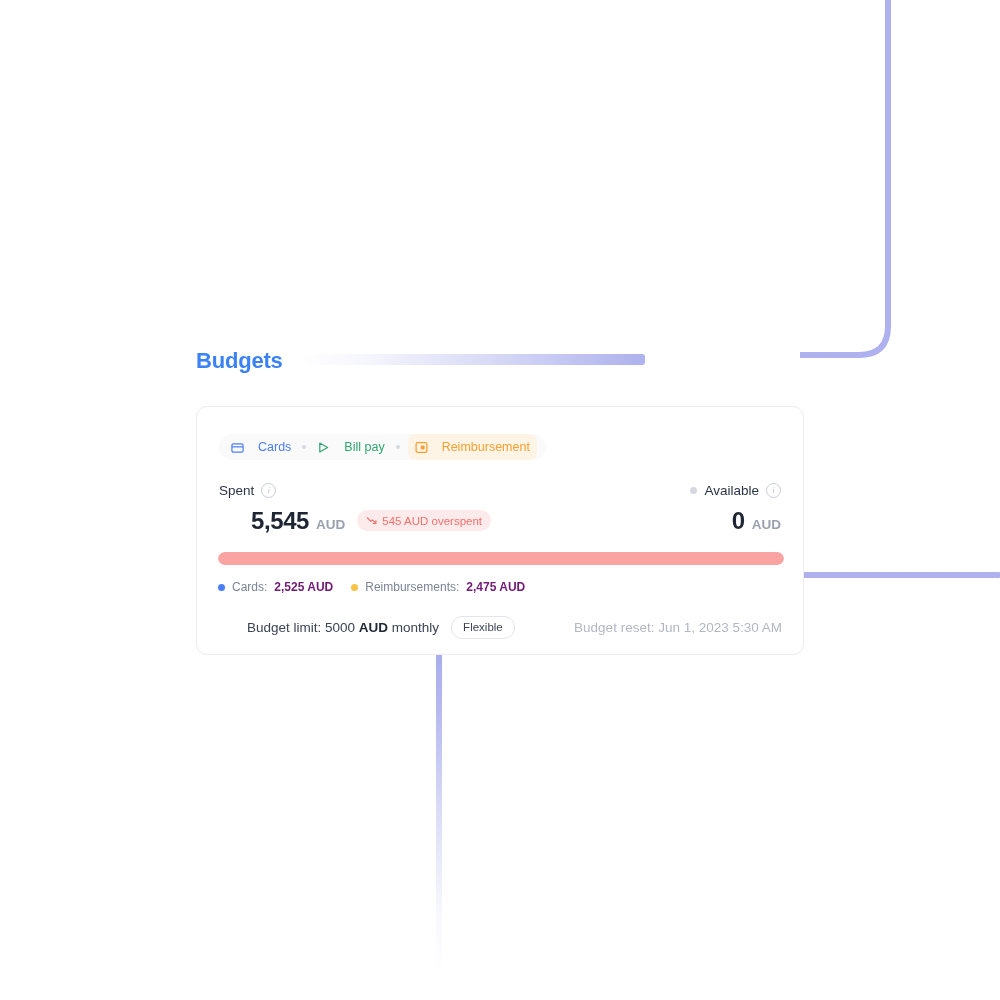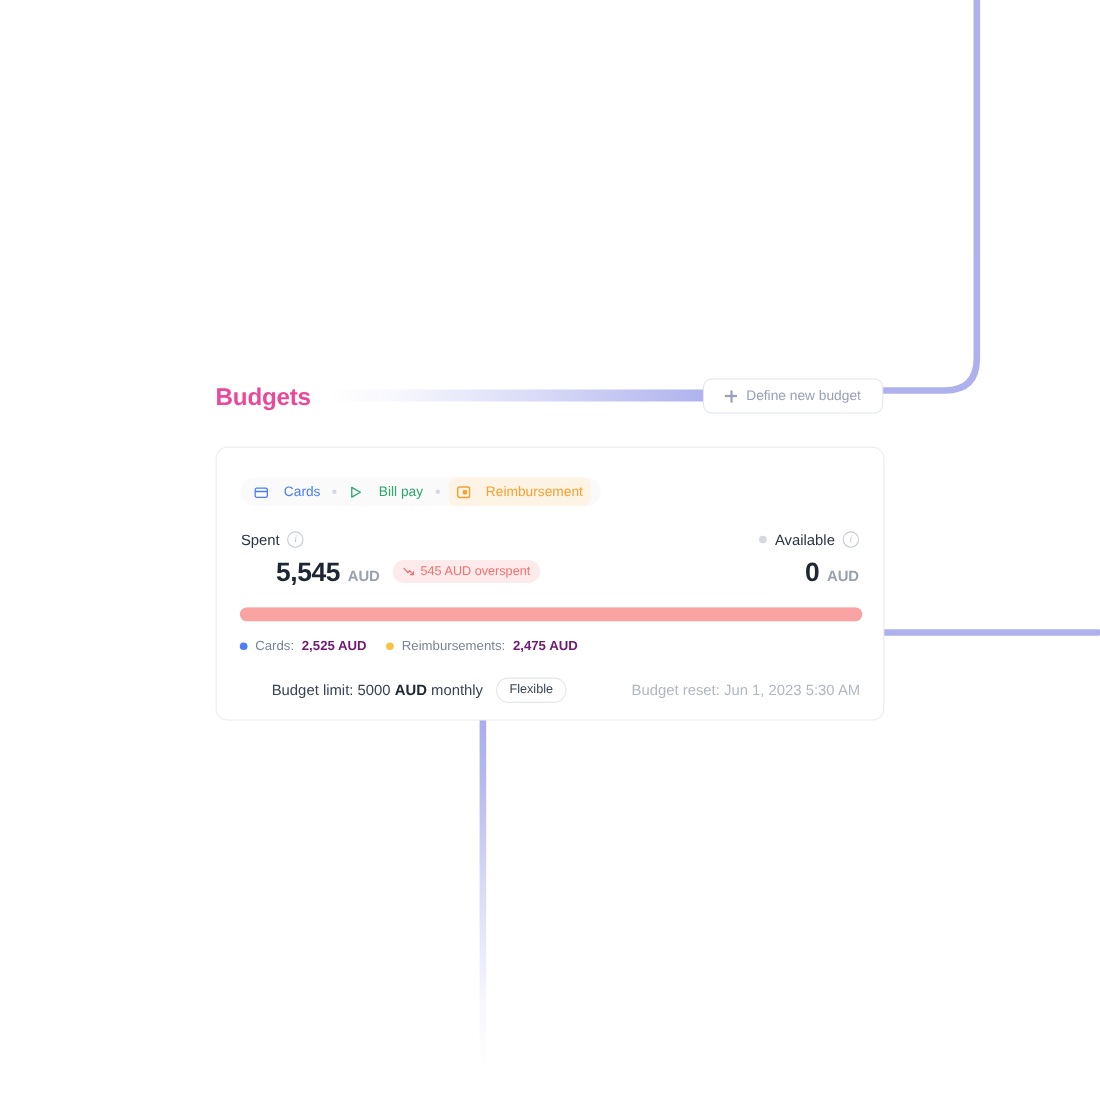--- a/index.html
+++ b/index.html
@@ -70,21 +70,21 @@
     border-radius: 1px;
   }
 
   
   #page-title {
     position: absolute;
     left: 196px;
     top: 347px;
     font-size: 22px;
     font-weight: 700;
-    color: #ec4899;
+    color: #3b82f6;
     letter-spacing: -0.2px;
     line-height: 28px;
   }
 
   #define-budget-button {
     position: absolute;
     left: 639px;
     top: 344px;
     width: 164px;
     height: 32px;
@@ -368,24 +368,20 @@
 
   <svg id="conn-top-right" class="conn" viewBox="0 0 200 380" fill="none">
     <path d="M88 -10 L88 330 Q88 359 59 359 L0 359" stroke="#aeb1ee" stroke-width="6" fill="none" stroke-linecap="butt"></path>
   </svg>
   <div id="conn-left-fade" class="conn"></div>
   <div id="conn-right" class="conn"></div>
   <div id="conn-bottom" class="conn"></div>
 
   <div id="page-title">Budgets</div>
 
-  <div id="define-budget-button">
-    <span class="plus"></span>
-    <span>Define new budget</span>
-  </div>
 
   <div id="budget-card">
 
     <div id="chip-group">
       <div class="chip chip-cards">
         <span>
           <svg width="13" height="13" viewBox="0 0 14 14" fill="none">
             <rect x="1" y="3" width="12" height="9" rx="1.6" stroke="#4a7df7" stroke-width="1.3"></rect>
             <path d="M1 6.3h12" stroke="#4a7df7" stroke-width="1.3"></path>
           </svg>

